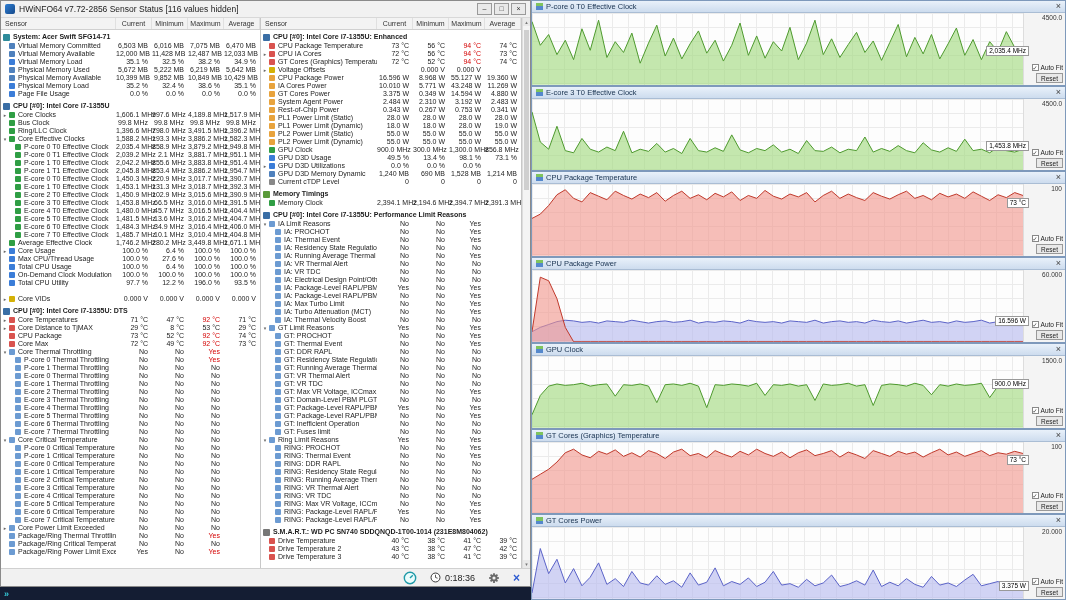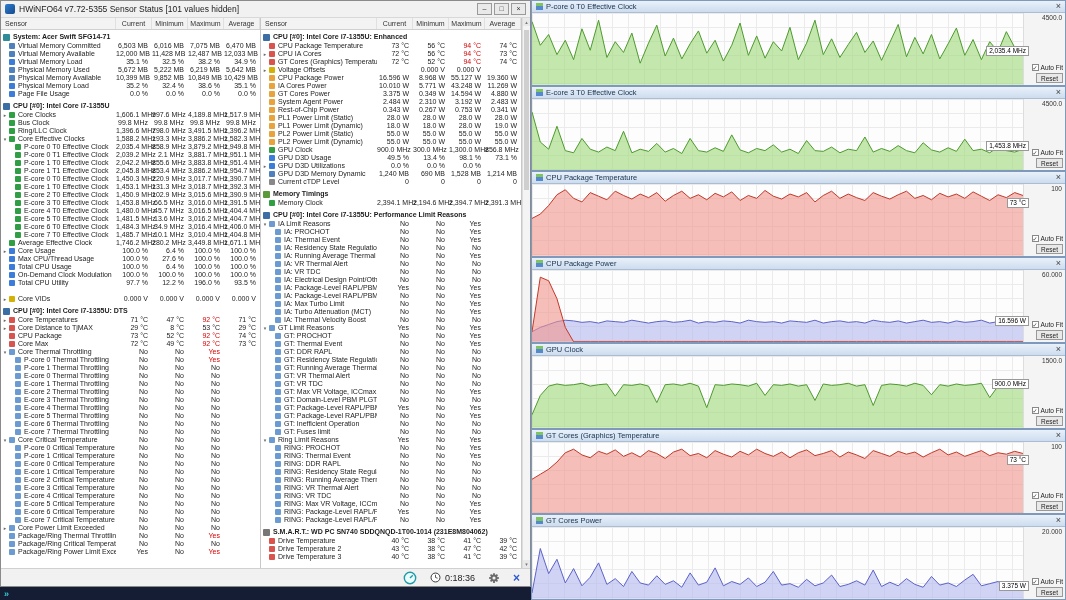--- a/index.html
+++ b/index.html
@@ -62,21 +62,21 @@
 .tray{color:#35c8d6;font-size:9px;font-weight:bold;line-height:10px}
 </style>
 </head>
 <body>
 
 <div id="screen">
 
   <div id="main-window">
     <div class="titlebar">
       <span class="app-icon"></span>
-      <span class="title-text">HWiNFO64 v7.72-5355 Sensor Status [101 values hidden]</span>
+      <span class="title-text">HWiNFO64 v7.72-2856 Sensor Status [116 values hidden]</span>
       <span class="win-btns">
         <span class="wbtn">–</span>
         <span class="wbtn">□</span>
         <span class="wbtn">×</span>
       </span>
     </div>
 
     <div class="panels">
       <div class="panel">
         <div class="cols-header">

